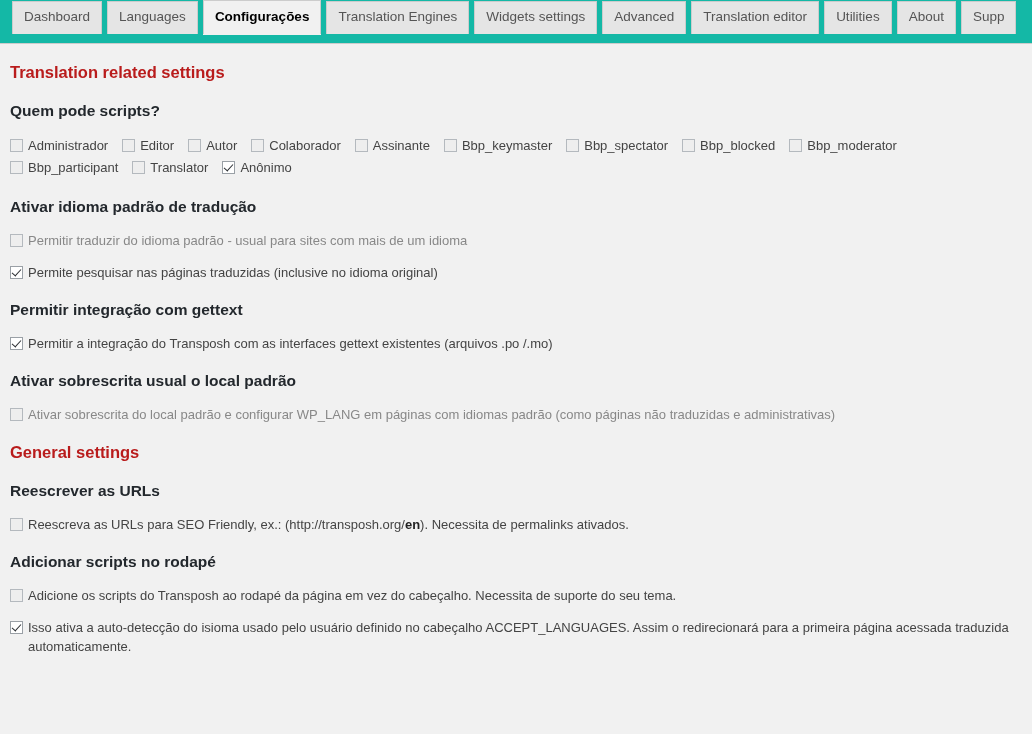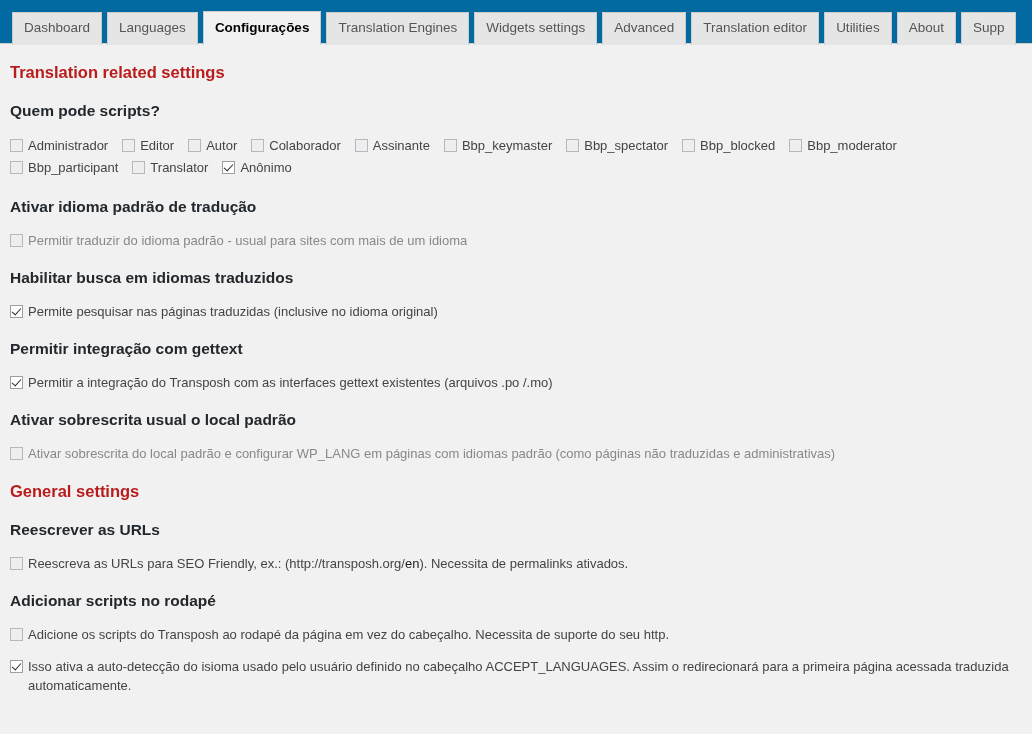--- a/index.html
+++ b/index.html
@@ -14,25 +14,24 @@
     font-size: 13px;
     color: #32373c;
     overflow: hidden;
   }
 
   
   .tab-bar {
     position: relative;
     height: 44px;
     padding-left: 12px;
-    padding-top: 11px;
     box-sizing: border-box;
     white-space: nowrap;
     border-bottom: 1px solid #ccc;
-    background: #0369a1;
+    background: #14b8a6;
   }
   .tab {
     display: inline-block;
     position: relative;
     top: 0;
     margin-right: 5px;
     padding: 7px 11px 8px 11px;
     background: #e5e5e5;
     border: 1px solid #ccc;
     border-bottom: none;
@@ -80,21 +79,21 @@
   .chk-label {
     display: inline;
     font-size: 13px;
     color: #444;
     white-space: normal;
   }
   .chk-label.muted {
     color: #888;
   }
   .chk-label b {
-    font-weight: normal;
+    font-weight: bold;
     color: #222;
     text-align: center;
   }
   .cb {
     display: inline-block;
     width: 13px;
     height: 13px;
     box-sizing: border-box;
     border: 1px solid #b4b9be;
     background: #eee;
@@ -139,21 +138,20 @@
 
   <h3 class="sub-title">Quem pode scripts?</h3>
 
   <div class="opt-row role-group" id="roles-group"><span class="inline-item"><span class="cb"></span><span class="chk-label">Administrador</span></span><span class="inline-item"><span class="cb"></span><span class="chk-label">Editor</span></span><span class="inline-item"><span class="cb"></span><span class="chk-label">Autor</span></span><span class="inline-item"><span class="cb"></span><span class="chk-label">Colaborador</span></span><span class="inline-item"><span class="cb"></span><span class="chk-label">Assinante</span></span><span class="inline-item"><span class="cb"></span><span class="chk-label">Bbp_keymaster</span></span><span class="inline-item"><span class="cb"></span><span class="chk-label">Bbp_spectator</span></span><span class="inline-item"><span class="cb"></span><span class="chk-label">Bbp_blocked</span></span><span class="inline-item"><span class="cb"></span><span class="chk-label">Bbp_moderator</span></span><span class="inline-item"><span class="cb"></span><span class="chk-label">Bbp_participant</span></span><span class="inline-item"><span class="cb"></span><span class="chk-label">Translator</span></span><span class="inline-item"><span class="cb checked"></span><span class="chk-label">Anônimo</span></span></div>
 
   <h3 class="sub-title">Ativar idioma padrão de tradução</h3>
   <div class="opt-row">
     <span class="cb"></span><span class="chk-label muted">Permitir traduzir do idioma padrão - usual para sites com mais de um idioma</span>
   </div>
 
-  <h3 class="sub-title">Habilitar busca em idiomas traduzidos</h3>
   <div class="opt-row">
     <span class="cb checked"></span><span class="chk-label">Permite pesquisar nas páginas traduzidas (inclusive no idioma original)</span>
   </div>
 
   <h3 class="sub-title">Permitir integração com gettext</h3>
   <div class="opt-row">
     <span class="cb checked"></span><span class="chk-label">Permitir a integração do Transposh com as interfaces gettext existentes (arquivos .po /.mo)</span>
   </div>
 
   <h3 class="sub-title">Ativar sobrescrita usual o local padrão</h3>
@@ -163,20 +161,20 @@
 
   <h2 class="section-title">General settings</h2>
 
   <h3 class="sub-title">Reescrever as URLs</h3>
   <div class="opt-row">
     <span class="cb"></span><span class="chk-label"><span>Reescreva as URLs para SEO Friendly, ex.: (http://transposh.org/</span><b>en</b><span>). Necessita de permalinks ativados.</span></span>
   </div>
 
   <h3 class="sub-title">Adicionar scripts no rodapé</h3>
   <div class="opt-row">
-    <span class="cb"></span><span class="chk-label">Adicione os scripts do Transposh ao rodapé da página em vez do cabeçalho. Necessita de suporte do seu http.</span>
+    <span class="cb"></span><span class="chk-label">Adicione os scripts do Transposh ao rodapé da página em vez do cabeçalho. Necessita de suporte do seu tema.</span>
   </div>
 
   <div class="opt-row">
     <span class="wrap-text"><span class="cb checked"></span><span class="chk-label">Isso ativa a auto-detecção do isioma usado pelo usuário definido no cabeçalho ACCEPT_LANGUAGES. Assim o redirecionará para a primeira página acessada traduzida automaticamente.</span></span>
   </div>
 
 </div>
 
 </body></html>

